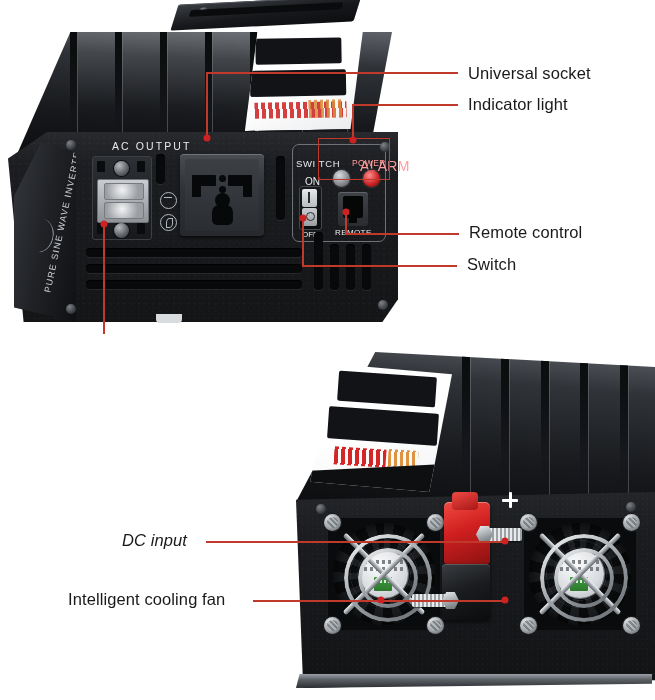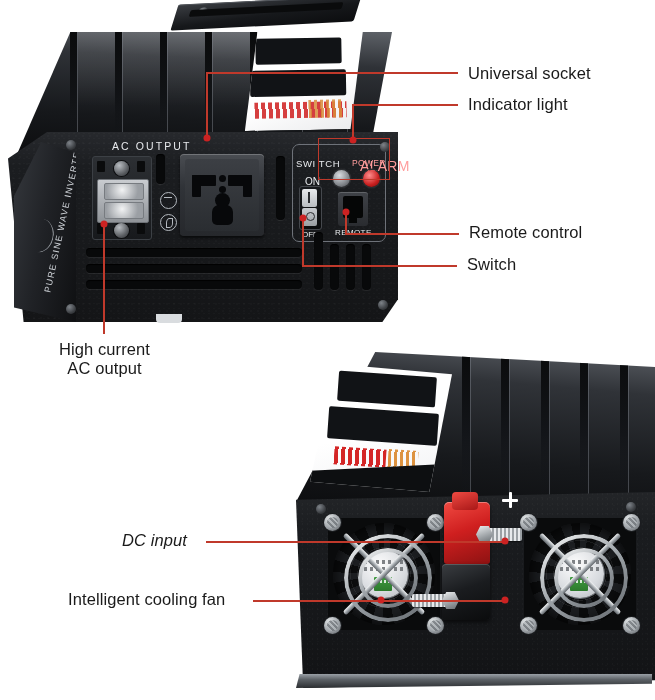--- a/index.html
+++ b/index.html
@@ -473,20 +473,18 @@
   <span class="lead-dot" style="left:505px;top:600px;"></span>
 
   <div class="callout-label" style="left:468px;top:64px;">Universal socket</div>
 
   <div class="callout-label" style="left:469px;top:223px;">Remote control</div>
 
   <div class="callout-label" style="left:468px;top:95px;">Indicator light</div>
 
   <div class="callout-label" style="left:467px;top:255px;">Switch</div>
 
-  <div class="callout-label center" style="left:42px;top:340px;width:125px;">High current
-AC output</div>
 
   <div class="callout-label" style="left:122px;top:531px;font-style:italic;">DC input</div>
 
   <div class="callout-label" style="left:68px;top:590px;">Intelligent cooling fan</div>
 
 </div>
 
 </body></html>

